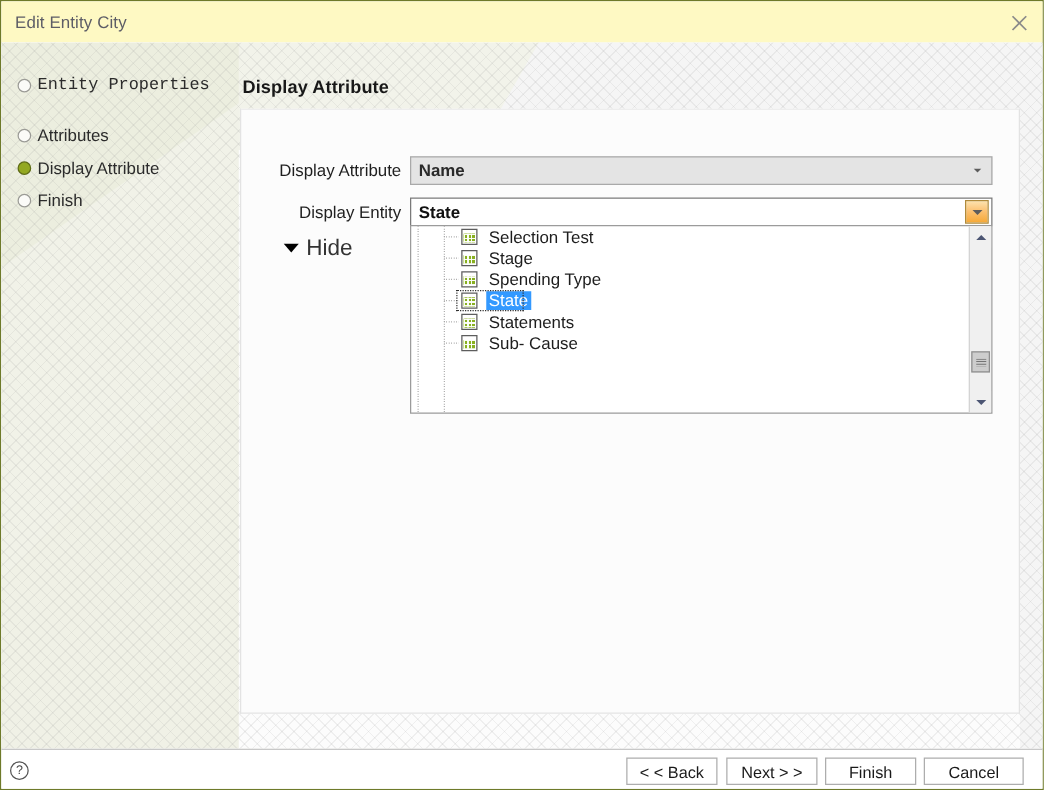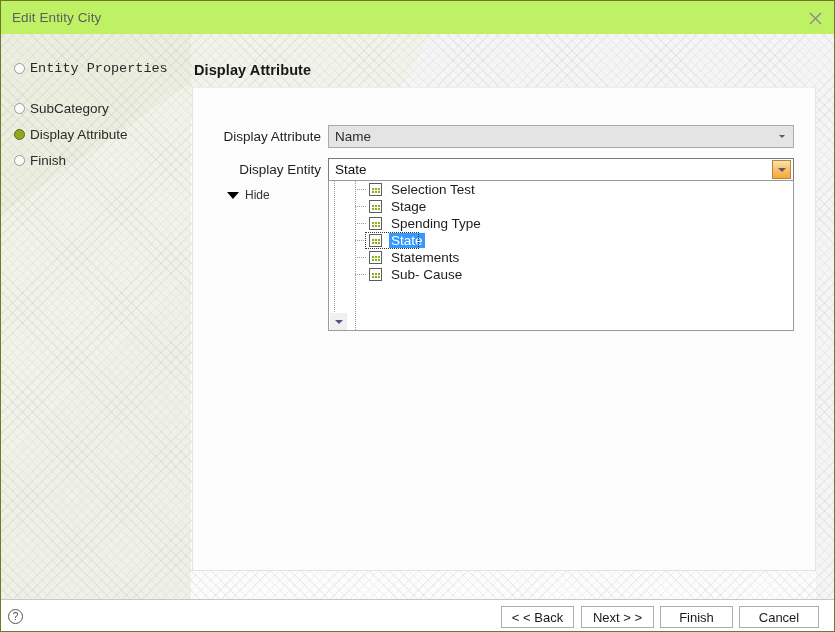--- a/index.html
+++ b/index.html
@@ -25,21 +25,21 @@
     background: #ffffff;
     overflow: hidden;
   }
 
   
   .titlebar {
     position: absolute;
     left: 0; top: 0;
     width: 835px;
     height: 33px;
-    background: #bef264;
+    background: #fef9c3;
     box-sizing: border-box;
     text-align: center;
   }
   .titlebar-text {
     position: absolute;
     left: 11px;
     top: 9px;
     font-size: 13.5px;
     color: #5d5d66;
     letter-spacing: .1px;
@@ -141,20 +141,21 @@
   }
   #lbl-display-attribute { left: 165px; top: 128px; width: 155px; }
   #lbl-parent-entity     { left: 165px; top: 161px; width: 155px; }
 
   .combo {
     position: absolute;
     box-sizing: border-box;
     display: flex;
     align-items: center;
     height: 22px;
+    font-weight: bold;
   }
   .combo .combo-value {
     flex: 1 1 auto;
     padding-left: 6px;
     font-size: 13.5px;
     white-space: nowrap;
     overflow: hidden;
   }
   .combo-arrow-box {
     flex: 0 0 auto;
@@ -214,35 +215,34 @@
     align-items: center;
     cursor: default;
   }
   .hide-toggle .tri-black {
     width: 0; height: 0;
     border-left: 6px solid transparent;
     border-right: 6px solid transparent;
     border-top: 7px solid #000000;
     margin-right: 6px;
   }
-  .hide-label { font-size: 12px; color: #333; }
+  .hide-label { font-size: 18px; color: #333; }
 
   
   .dropdown-list {
     position: absolute;
     left: 327px;
     top: 179px;
     width: 466px;
     height: 151px;
     box-sizing: border-box;
     background: #ffffff;
     border: 1px solid #9b9b9b;
     overflow: hidden;
     display: flex;
-    flex-direction: column;
   }
   .dd-items {
     position: relative;
     flex: 1 1 auto;
     overflow: hidden;
   }
   .dd-guides {
     position: absolute;
     left: 0; top: 0; bottom: 0;
     width: 56px;
@@ -456,21 +456,21 @@
     <div class="bg-layer bg-hatch"></div>
   </div>
 
   <div class="sidebar">
     <div class="nav-item" id="nav-0" style="top:25px;font-family:Liberation Mono, monospace;">
       <span class="nav-radio"></span>
       <span class="nav-label">Entity Properties</span>
     </div>
     <div class="nav-item" id="nav-1" style="top:65px;">
       <span class="nav-radio"></span>
-      <span class="nav-label">SubCategory</span>
+      <span class="nav-label">Attributes</span>
     </div>
     <div class="nav-item active" id="nav-2" style="top:91px;">
       <span class="nav-radio"></span>
       <span class="nav-label">Display Attribute</span>
     </div>
     <div class="nav-item" id="nav-3" style="top:117px;">
       <span class="nav-radio"></span>
       <span class="nav-label">Finish</span>
     </div>
   </div>

